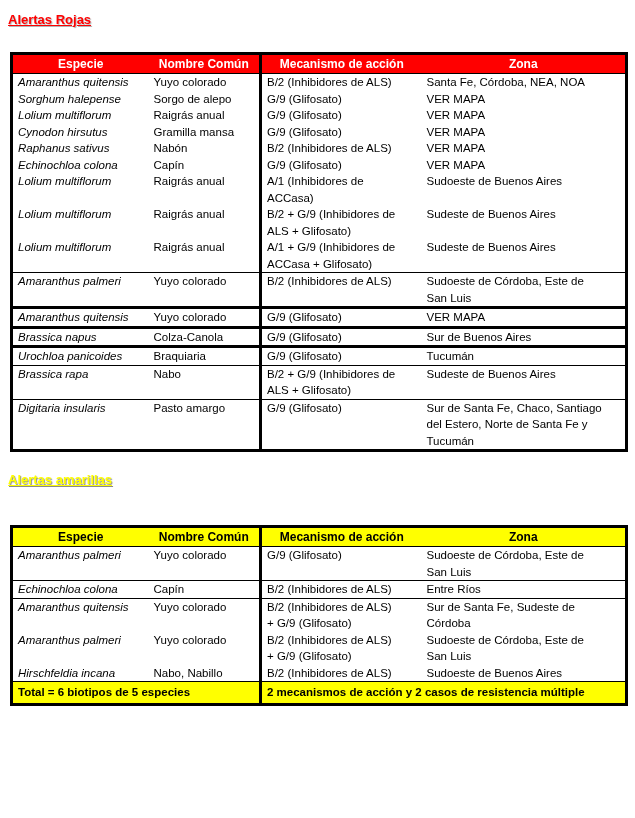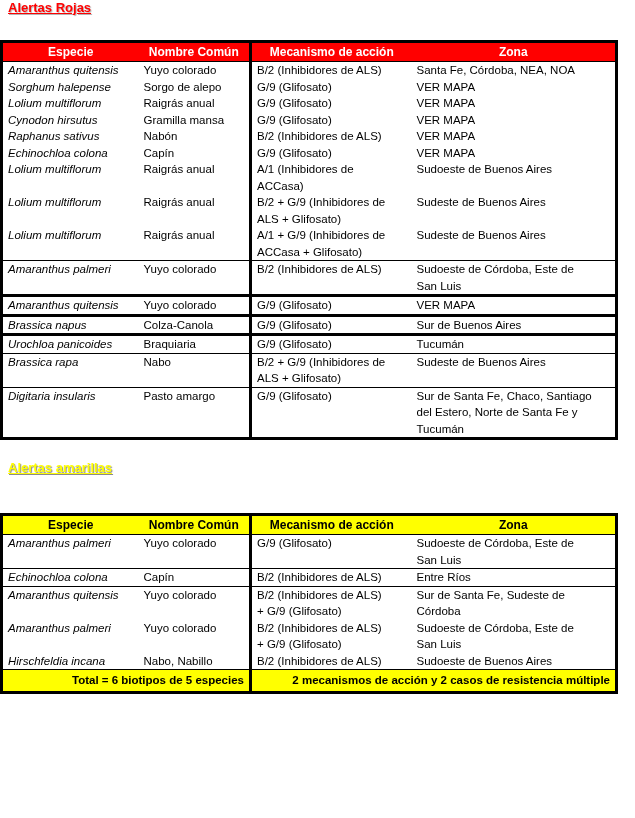--- a/index.html
+++ b/index.html
@@ -12,27 +12,28 @@
     overflow: hidden;
   }
   .doc-title {
     font-size: 13px;
     font-weight: bold;
     text-decoration: underline;
     margin: 8px 0 0 8px;
     text-shadow: 1px 1px 1px #b5b5b5;
     width: max-content;
   }
-  .doc-title.red-t   { color: var(--red, #FF0000); margin-top: 0; text-decoration: underline; }
+  .doc-title.red-t   { color: var(--red, #FF0000); margin-top: 12px; text-decoration: underline; }
   .doc-title.yellow-t{ color: var(--yellow, #FFFF00); text-shadow: 1px 1px 1px #8a8a8a; margin-top: 20px; }
 
   table.alert-table {
     border-collapse: collapse;
     table-layout: fixed;
     width: 615px;
+    margin-left: 10px;
     border: 3px solid var(--border, #000);
   }
   table.alert-table.red-table    { margin-top: 25px; }
   table.alert-table.yellow-table { margin-top: 38px; }
 
   .alert-table col.c1 { width: 137px; }
   .alert-table col.c2 { width: 112px; }
   .alert-table col.c3 { width: 161px; }
   .alert-table col.c4 { width: 205px; }
 
@@ -61,21 +62,21 @@
 
   tr.sep-thin  > td { border-bottom: 1.5px solid var(--border, #000); }
   tr.sep-thick > td { border-bottom: 3px solid var(--border, #000); }
 
   tr.total-row > td {
     font-weight: bold;
     padding: 2px 5px;
     line-height: 16.5px;
   }
   .red-table tr.total-row > td    { background: var(--red, #FF0000); color: var(--header-text-on-red, #fff); }
-  .yellow-table tr.total-row > td { background: var(--yellow, #FFFF00); color: var(--text, #000); text-align: right; }
+  .yellow-table tr.total-row > td { background: var(--yellow, #FFFF00); color: var(--text, #000); }
 </style>
 </head>
 <body>
 
 <div class="doc-title red-t">Alertas Rojas</div>
 
 <table class="alert-table red-table">
   <colgroup>
       <col class="c1">
       <col class="c2">

